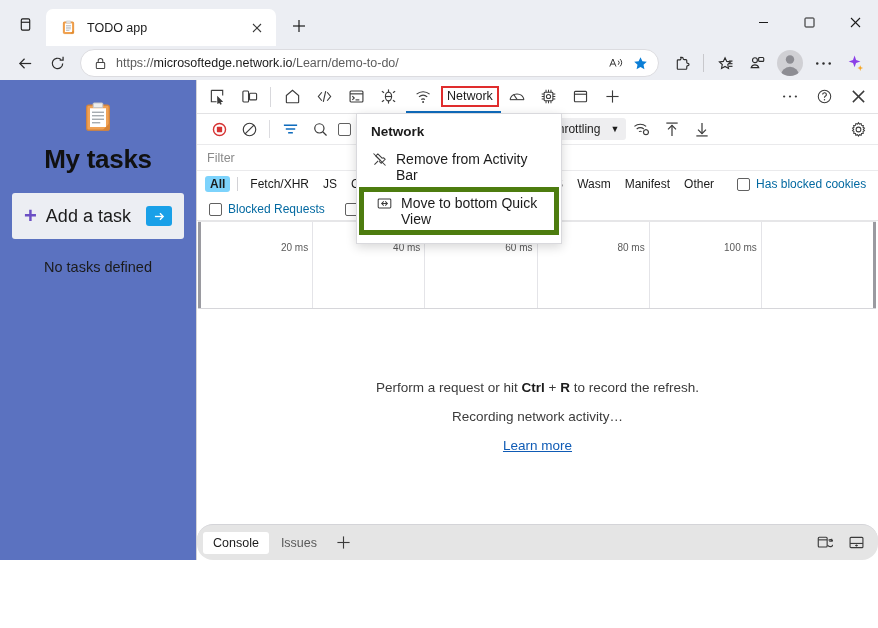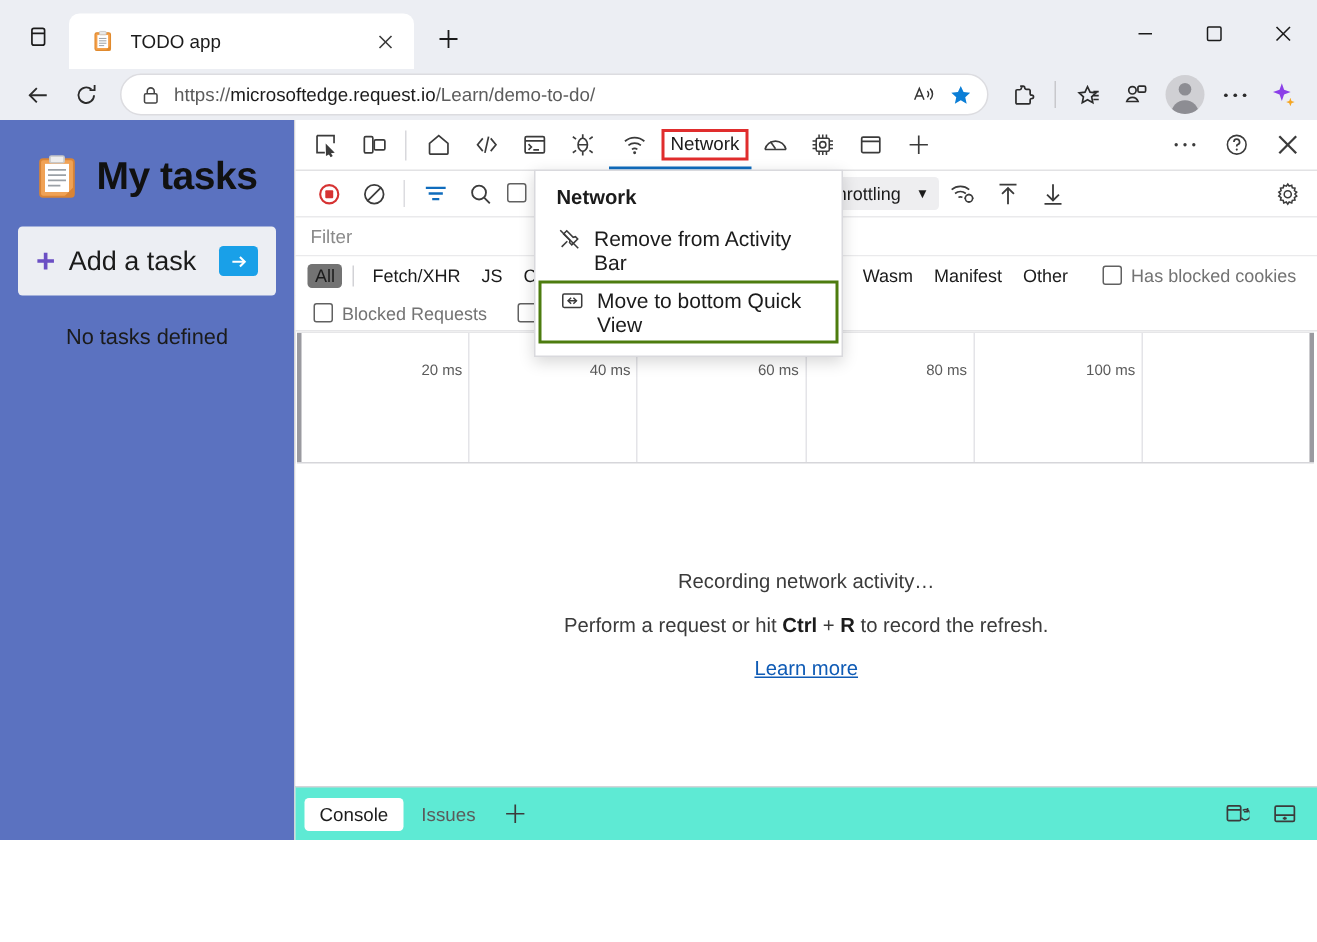--- a/index.html
+++ b/index.html
@@ -171,20 +171,21 @@
     padding: 18px 10px 0 10px;
     position: relative;
   }
   .todo-header {
     display: flex;
     align-items: center;
     justify-content: center;
     gap: 12px;
     margin-top: 4px;
     margin-bottom: 18px;
+    flex-direction: column;
   }
   .todo-clipboard {
     font-size: 28px;
     line-height: 1;
   }
   .todo-title {
     font-size: 26px;
     font-weight: bold;
     color: #111;
     letter-spacing: -0.3px;
@@ -307,24 +308,24 @@
   }
   .tb-btn.record { color: #d63333; }
   .tb-btn.active-filter { color: #0f6cbd; }
   .tb-sep {
     width: 1px; height: 18px;
     background: #dcdce0;
     margin: 0 4px;
   }
   .tb-check {
     display: flex;
-    align-items: flex-start;
+    align-items: flex-end;
     gap: 6px;
     font-size: 12px;
-    color: #737373;
+    color: #0369a1;
     white-space: nowrap;
     padding: 0 2px;
   }
   .cb {
     width: 13px; height: 13px;
     border: 1px solid #616161;
     border-radius: 2px;
     background: #fff;
     flex: 0 0 13px;
   }
@@ -369,21 +370,21 @@
     background: #fff;
     font-size: 12px;
     color: #1b1b1b;
     white-space: nowrap;
     overflow: hidden;
   }
   .type-chip {
     padding: 1px 5px;
     border-radius: 3px;
   }
-  .type-chip.selected { background: #737373; }
+  .type-chip.selected { background: #7dd3fc; font-weight: bold; }
   .type-sep {
     width: 1px; height: 14px;
     background: #d2d2d6;
     margin: 0 3px;
   }
 
   
   .checks-row {
     height: 24px;
     flex: 0 0 24px;
@@ -449,24 +450,25 @@
     font-size: 13.5px;
   }
   .kbd { font-weight: bold; color: #1b1b1b; }
 
   
   .drawer {
     height: 36px;
     flex: 0 0 36px;
     display: flex;
     align-items: center;
-    background: #5eead4;
+    background: #e5e5e5;
     border-top: 1px solid #d4d4d8;
     padding: 0 8px 0 6px;
     gap: 2px;
+    border-radius: 16px;
   }
   .drawer-tab {
     font-size: 12.5px;
     color: #5a5a5a;
     padding: 4px 10px;
     border-radius: 3px;
   }
   .drawer-tab.active {
     background: #ffffff;
     color: #1b1b1b;
@@ -494,21 +496,21 @@
   .ctx-item {
     display: flex;
     align-items: flex-start;
     gap: 9px;
     padding: 4px 10px 4px 12px;
     font-size: 14px;
     color: #1b1b1b;
     margin: 0 2px;
   }
   .ctx-item.highlighted {
-    border: 2px solid #4d7c0f;
+    border: 5px solid #4d7c0f;
     padding-top: 3px;
     padding-bottom: 3px;
   }
   .ctx-icon {
     width: 16px; height: 16px;
     flex: 0 0 16px;
     display: flex; align-items: center; justify-content: center;
     color: #3b3b3b;
   }
 
@@ -595,21 +597,21 @@
       </div>
 
       <div class="omnibox">
         <span class="omni-lock">
           <svg width="13" height="13" viewBox="0 0 14 14" stroke="currentColor" stroke-width="1.1" fill="none">
             <rect x="2.5" y="6" width="9" height="6.5" rx="1"></rect>
             <path d="M4.5 6 V4.2 a2.5 2.5 0 0 1 5 0 V6"></path>
           </svg>
         </span>
         <span class="omni-url">
-          <span>https://</span><span class="host">microsoftedge.request.io</span><span>/Learn/demo-to-do/</span>
+          <span>https://</span><span class="host">microsoftedge.network.io</span><span>/Learn/demo-to-do/</span>
         </span>
         <span class="omni-btn">
           <svg width="16" height="14" viewBox="0 0 18 14" stroke="currentColor" stroke-width="1.1" fill="none">
             <path d="M2 11 L5.5 2.5 L9 11 M3.2 8.2 H7.8"></path>
             <path d="M11.5 4.4 a3.2 3.2 0 0 1 0 4.6"></path>
             <path d="M13.6 2.6 a5.6 5.6 0 0 1 0 8.2"></path>
           </svg>
         </span>
         <span class="omni-btn">
           <svg width="15" height="15" viewBox="0 0 16 16" fill="#0b7ed6">
@@ -950,24 +952,24 @@
             <span class="ov-label">80 ms</span>
           </div>
           <div class="ov-cell">
             <span class="ov-label">100 ms</span>
           </div>
           <div class="ov-cell"></div>
         </div>
       </div>
 
       <div class="net-empty">
-        <div>Recording network activity…</div>
         <div>
           <span>Perform a request or hit </span><span class="kbd">Ctrl</span><span> + </span><span class="kbd">R</span><span> to record the refresh.</span>
         </div>
+        <div>Recording network activity…</div>
         <a href="#">Learn more</a>
       </div>
 
       <div class="drawer">
         <div class="drawer-tab active">Console</div>
         <div class="drawer-tab">Issues</div>
         <div class="tb-btn">
           <svg width="15" height="15" viewBox="0 0 16 16" stroke="currentColor" stroke-width="1.2">
             <line x1="8" y1="1.5" x2="8" y2="14.5"></line>
               <line x1="1.5" y1="8" x2="14.5" y2="8"></line>

